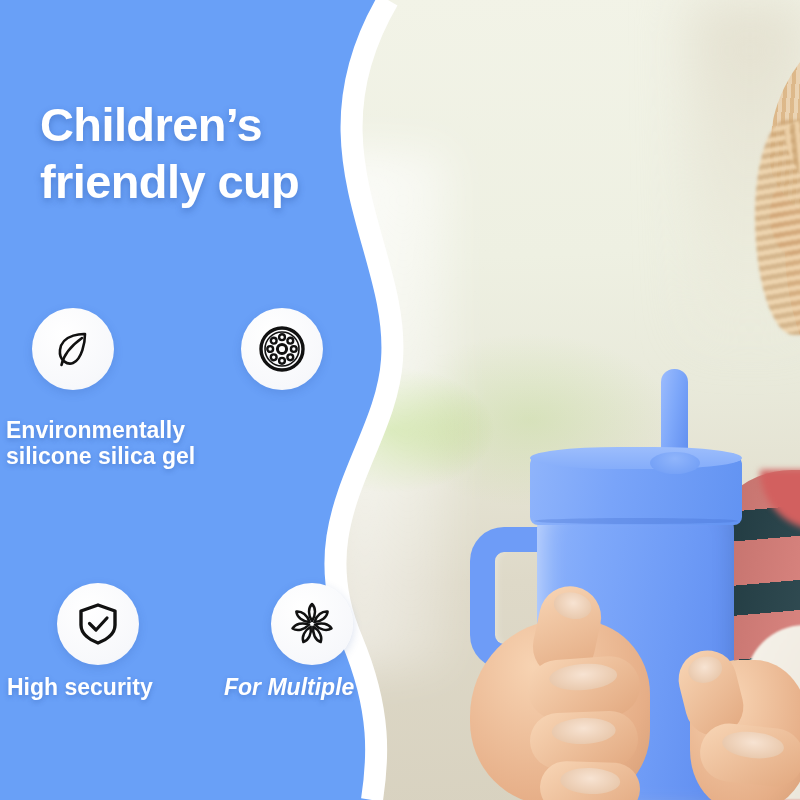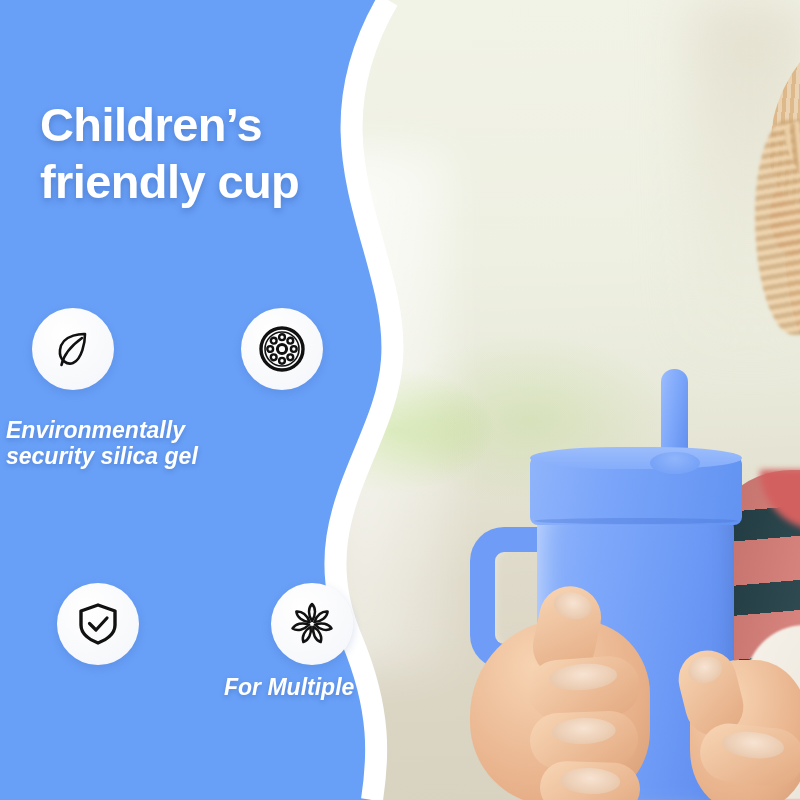--- a/index.html
+++ b/index.html
@@ -181,21 +181,21 @@
     display:flex; align-items:center; justify-content:center;
     box-shadow:0 3px 10px rgba(40,80,160,.18);
   }
   .feat-label {
     color:#ffffff; font-size:23px; font-weight:600; line-height:1.12;
     text-shadow:0 2px 5px rgba(40,80,160,.35);
     white-space:pre-line;
   }
   
   .feat-1 { left:32px; top:308px; }
-  .feat-1 .feat-label { position:absolute; left:-26px; top:110px; width:230px;font-style:italic; }
+  .feat-1 .feat-label { position:absolute; left:-26px; top:110px; width:230px; }
   .feat-2 { left:241px; top:308px; }
   .feat-2 .feat-label { position:absolute; left:-39px; top:118px; width:210px; }
   .feat-3 { left:57px; top:583px; }
   .feat-3 .feat-label { position:absolute; left:-50px; top:92px; width:220px; }
   .feat-4 { left:271px; top:583px;font-style:italic; }
   .feat-4 .feat-label { position:absolute; left:-47px; top:92px; width:200px; }
 </style>
 </head>
 <body>
 
@@ -270,21 +270,21 @@
 
     <div class="features">
 
       <div class="feat feat-1">
         <div class="badge">
           <svg width="48" height="48" viewBox="0 0 48 48">
             <path d="M36 9C36 9 13 8 11 25c-1.3 11 8 15 13 13 9-3.6 12-21 12-29z" fill="none" stroke="#111111" stroke-width="2.6" stroke-linejoin="round"></path>
             <path d="M33 13C26 18 15 28 12.5 40" fill="none" stroke="#111111" stroke-width="2.6" stroke-linecap="round"></path>
           </svg>
         </div>
-        <div class="feat-label"><span>Environmentally</span><br><span>security silica gel</span></div>
+        <div class="feat-label"><span>Environmentally</span><br><span>silicone silica gel</span></div>
       </div>
 
       <div class="feat feat-2">
         <div class="badge">
           <svg width="50" height="50" viewBox="0 0 50 50">
             <circle cx="25" cy="25" r="21" fill="none" stroke="#111111" stroke-width="3.4"></circle>
             <circle cx="25" cy="25" r="17" fill="none" stroke="#111111" stroke-width="1.6"></circle>
             <circle cx="25" cy="25" r="4.6" fill="none" stroke="#111111" stroke-width="3"></circle>
             <circle cx="25" cy="13.2" r="2.9" fill="none" stroke="#111111" stroke-width="2.4"></circle>
             <circle cx="33.3" cy="16.7" r="2.9" fill="none" stroke="#111111" stroke-width="2.4"></circle>
@@ -298,20 +298,21 @@
         </div>
       </div>
 
       <div class="feat feat-3">
         <div class="badge">
           <svg width="46" height="46" viewBox="0 0 46 46">
             <path d="M23 4 L40 10 V24 C40 33 31 39 23 42 C15 39 6 33 6 24 V10 Z" fill="none" stroke="#111111" stroke-width="3.4" stroke-linejoin="round"></path>
             <path d="M14.5 22.5 L21 29 L32 17" fill="none" stroke="#111111" stroke-width="3.2" stroke-linecap="round" stroke-linejoin="round"></path>
           </svg>
         </div>
+        <div class="feat-label">High security</div>
       </div>
 
       <div class="feat feat-4">
         <div class="badge">
           <svg width="48" height="48" viewBox="0 0 48 48">
             <g fill="none" stroke="#111111" stroke-width="2.5" stroke-linejoin="round">
               <g transform="translate(24,24)">
                 <g>
                     <path d="M0,-3 C4,-9 4,-16 0,-20 C-4,-16 -4,-9 0,-3 Z"></path>
                   </g>

